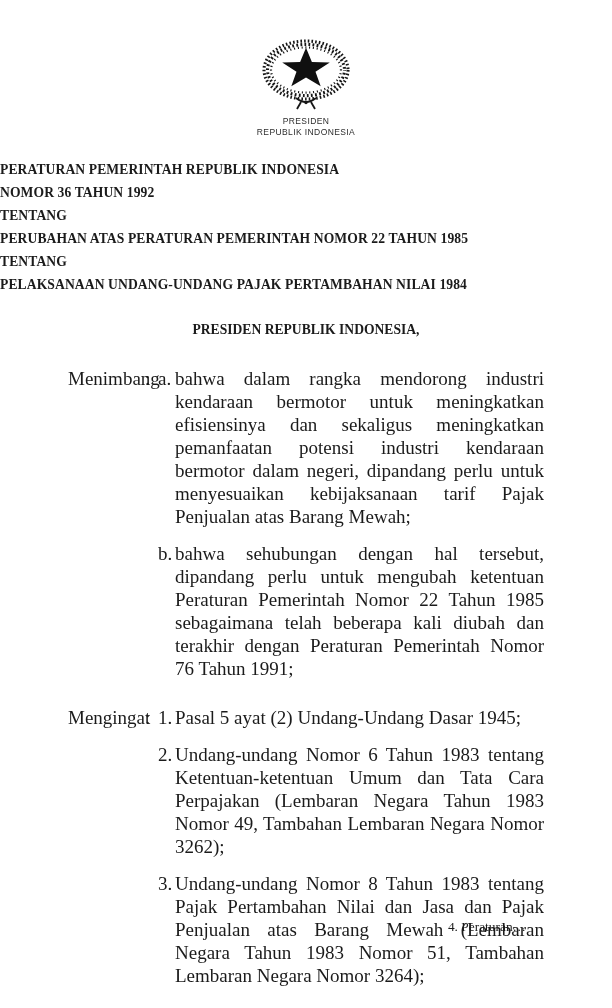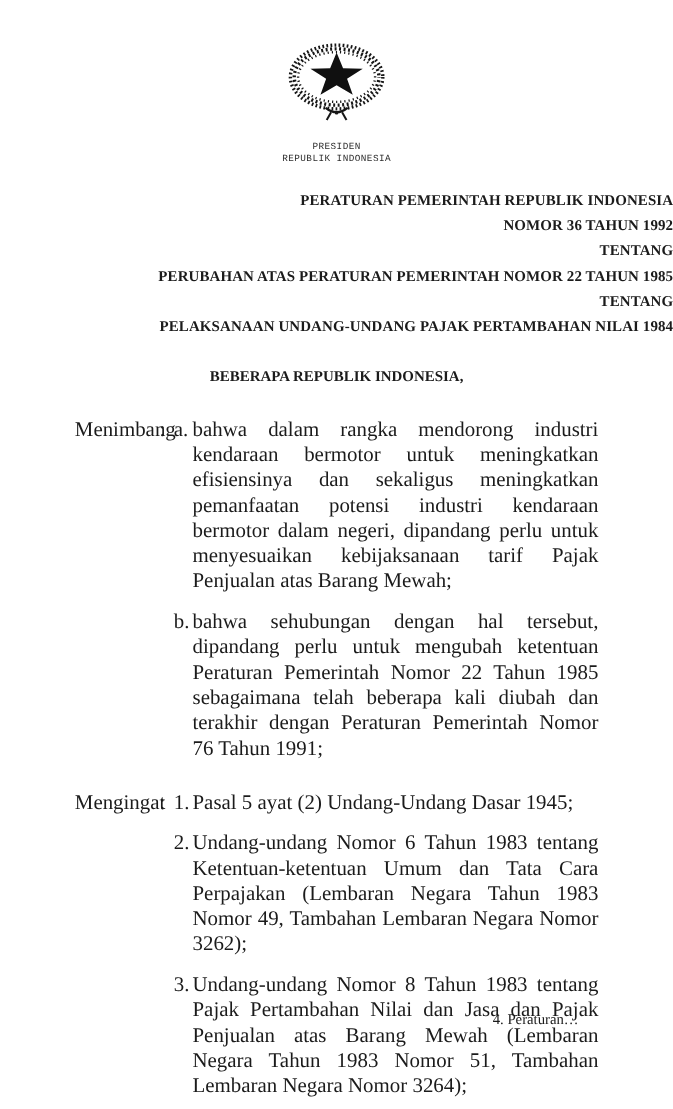--- a/index.html
+++ b/index.html
@@ -12,32 +12,32 @@
     color: #1b1b1b;
     font-family: "Liberation Serif", "DejaVu Serif", serif;
     overflow: hidden;
     box-sizing: border-box;
   }
 
   
   .letterhead { padding-top: 34px; text-align: center; }
   .seal-svg { display: block; margin: 0 auto; width: 120px; height: 78px; }
   .seal-caption {
-    margin-top: 16px;
-    font-family: Liberation Mono, monospace;
+    margin-top: 4px;
+    font-family: Liberation Sans, sans-serif;
     font-size: 8.5px;
     line-height: 11px;
     letter-spacing: 0.4px;
     color: #2d2d2d;
   }
 
   
   .title-block {
     margin-top: 20px;
-    text-align: right;
+    text-align: left;
     font-weight: bold;
     font-size: 13.6px;
     line-height: 23px;
     letter-spacing: 0.1px;
   }
   .preamble-heading {
     margin-top: 22px;
     text-align: center;
     font-weight: bold;
     font-size: 13.6px;
@@ -103,21 +103,21 @@
 
   <div class="title-block">
     <div>PERATURAN PEMERINTAH REPUBLIK INDONESIA</div>
     <div>NOMOR 36 TAHUN 1992</div>
     <div>TENTANG</div>
     <div>PERUBAHAN ATAS PERATURAN PEMERINTAH NOMOR 22 TAHUN 1985</div>
     <div>TENTANG</div>
     <div>PELAKSANAAN UNDANG-UNDANG PAJAK PERTAMBAHAN NILAI 1984</div>
   </div>
 
-  <div class="preamble-heading">BEBERAPA REPUBLIK INDONESIA,</div>
+  <div class="preamble-heading">PRESIDEN REPUBLIK INDONESIA,</div>
 
   <div class="clauses">
 
     <section class="clause">
       <div class="clause-label">Menimbang</div>
       <div class="clause-colon">:</div>
       <div class="clause-items">
         <div class="clause-item">
           <div class="item-marker">a.</div>
           <div class="item-text">bahwa dalam rangka mendorong industri kendaraan bermotor untuk meningkatkan efisiensinya dan sekaligus meningkatkan pemanfaatan potensi industri kendaraan bermotor dalam negeri, dipandang perlu untuk menyesuaikan kebijaksanaan tarif Pajak Penjualan atas Barang Mewah;</div>

